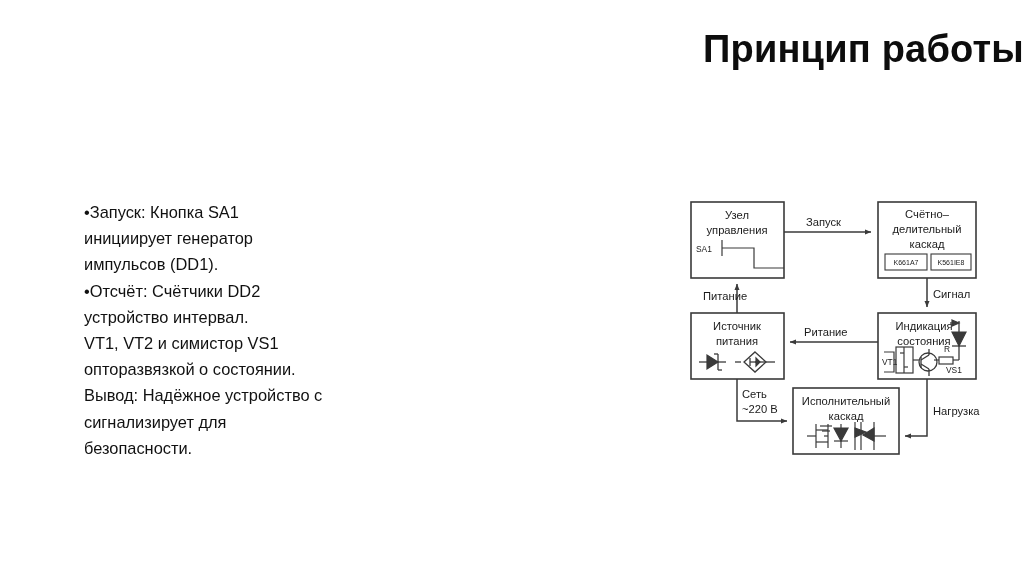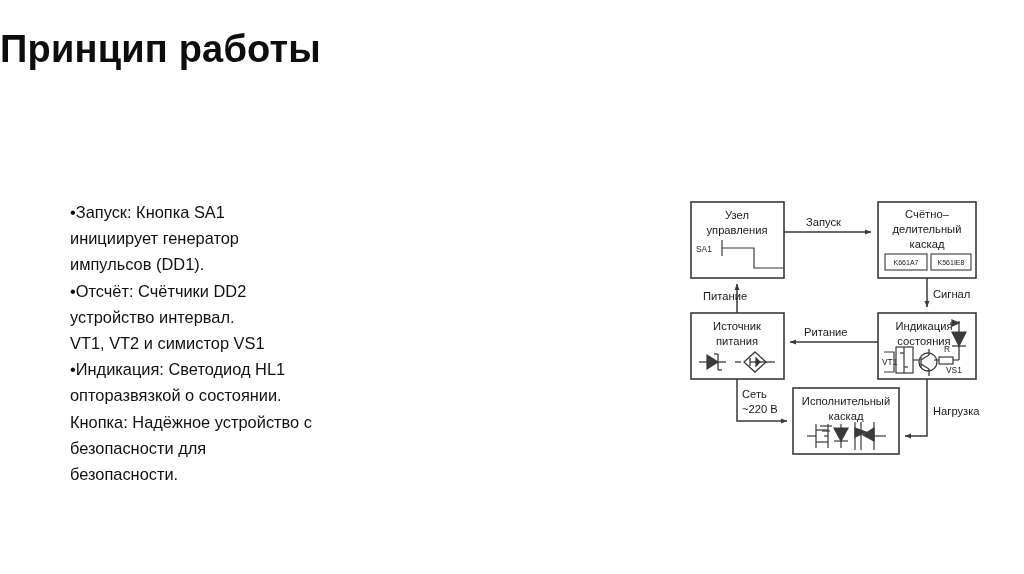--- a/index.html
+++ b/index.html
@@ -15,40 +15,41 @@
     font-family: "Liberation Sans", sans-serif;
     color: #000000;
   }
 
   
   #slide-title {
     position: absolute;
     left: 0;
     top: 28px;
     width: 1024px;
-    text-align: left;
+    text-align: right;
     font-size: 38px;
     font-weight: 700;
     letter-spacing: 0.2px;
     color: #0d0d0d;
     white-space: pre;
   }
 
   
   #body-text {
     position: absolute;
     left: 70px;
     top: 199px;
     width: 320px;
     font-size: 16.4px;
     line-height: 26.2px;
     color: #111111;
   }
   #body-text .ln {
     white-space: pre;
+    margin-left: 14px;
   }
 
   
   #diagram {
     position: absolute;
     left: 656px;
     top: 180px;
     width: 400px;
     height: 300px;
   }
@@ -113,24 +114,23 @@
 
 <div id="slide-title">Принцип работы</div>
 
 <div id="body-text">
   <div class="ln">•Запуск: Кнопка SA1</div>
   <div class="ln">инициирует генератор</div>
   <div class="ln">импульсов (DD1).</div>
   <div class="ln">•Отсчёт: Счётчики DD2</div>
   <div class="ln">устройство интервал.</div>
   <div class="ln">VT1, VT2 и симистор VS1</div>
-  <div class="ln">•Индикация: Светодиод HL1</div>
   <div class="ln">опторазвязкой о состоянии.</div>
-  <div class="ln">Кнопка: Надёжное устройство с</div>
-  <div class="ln">безопасности для</div>
+  <div class="ln">Вывод: Надёжное устройство с</div>
+  <div class="ln">сигнализирует для</div>
   <div class="ln">безопасности.</div>
 </div>
 
 <div id="diagram">
 <svg width="400" height="300" viewBox="0 0 400 300" xmlns="http://www.w3.org/2000/svg">
 
   <defs>
     <marker id="ah" markerWidth="7" markerHeight="7" refX="6.2" refY="3" orient="auto" markerUnits="userSpaceOnUse">
       <path d="M0,0.4 L6.4,3 L0,5.6 z" fill="#3a3a3a"></path>
     </marker>

